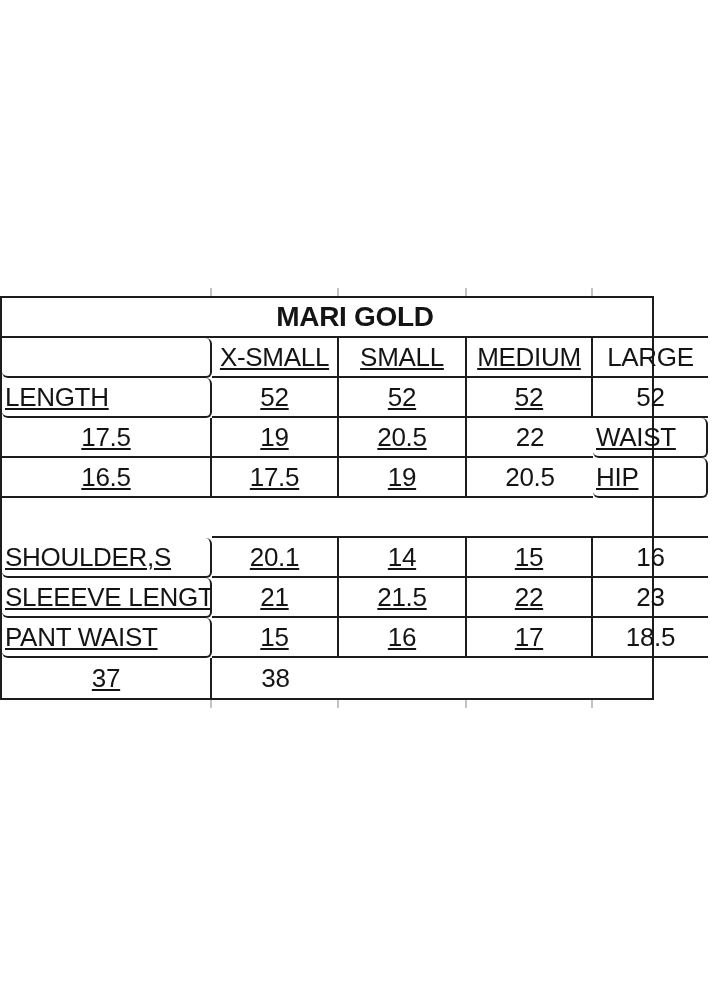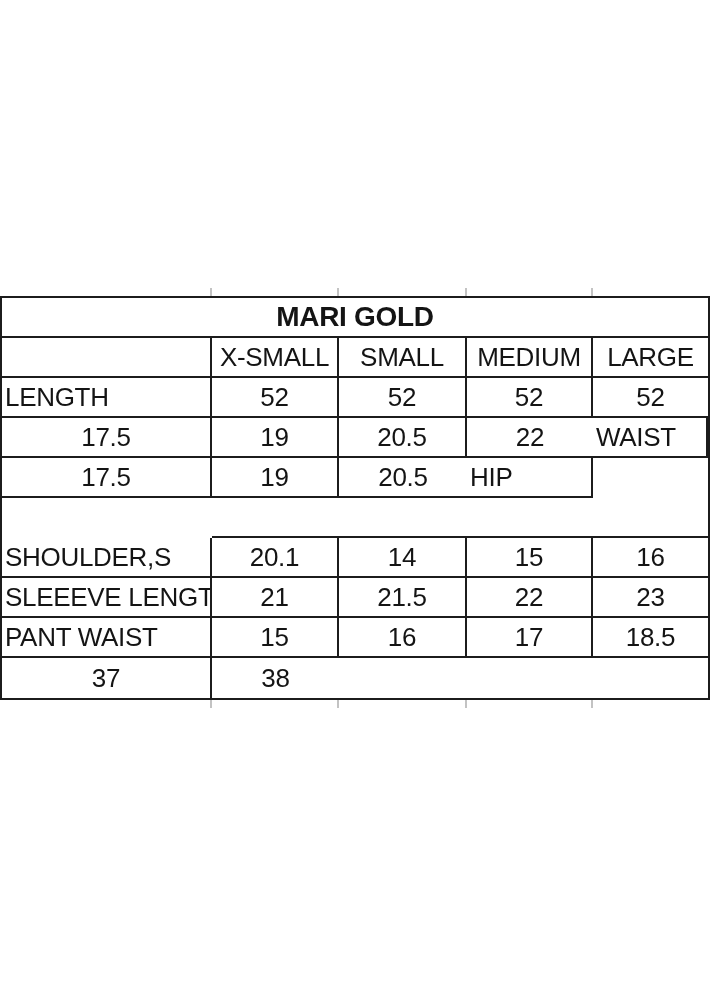--- a/index.html
+++ b/index.html
@@ -17,54 +17,55 @@
   .sheet {
     position: absolute;
     left: 0; top: 0;
     width: 720px; height: 1002px;
     background: #ffffff;
   }
   .size-table {
     position: absolute;
     left: 0;
     top: 296px;
-    width: 710px;
+    width: 654px;
     height: 404px;
     box-sizing: border-box;
     border: 2px solid #1c1c1c;
     display: grid;
     grid-template-columns: 210px 127px 128px 126px 115px;
     grid-template-rows: repeat(10, 40px);
     color: #141414;
     font-size: 26px;
     letter-spacing: -0.3px;
     background: #ffffff;
   }
   .cell {
     display: flex;
     align-items: center;
     box-sizing: border-box;
     white-space: nowrap;
     overflow: hidden;
   }
-  .br { border-right: 2px solid #1c1c1c; }
+  .br { border-right: 2px solid #1c1c1c; text-decoration: underline; }
   .bb { border-bottom: 2px solid #1c1c1c; }
   .title-cell {
     grid-column: 1 / -1;
     justify-content: center;
     font-weight: bold;
     font-size: 28px;
   }
   .head-cell, .val-cell {
     justify-content: center;
     text-align: center;
   }
   .label-cell {
     justify-content: flex-start;
     padding-left: 3px;
+    border-radius: 6px;
   }
   .merged-empty {
     grid-column: 2 / -1;
   }
   .tick {
     position: absolute;
     width: 2px;
     height: 8px;
     background: #c3c3c3;
   }
@@ -94,20 +95,21 @@
     <div class="cell val-cell br bb">52</div>
     <div class="cell val-cell br bb">52</div>
     <div class="cell val-cell bb">52</div>
 
     <div class="cell val-cell br bb">17.5</div>
     <div class="cell val-cell br bb">19</div>
     <div class="cell val-cell br bb">20.5</div>
     <div class="cell val-cell bb">22</div>
 
     <div class="cell label-cell br bb">WAIST</div>
+    <div class="cell val-cell br bb">16.5</div>
     <div class="cell val-cell br bb">17.5</div>
     <div class="cell val-cell br bb">19</div>
     <div class="cell val-cell bb">20.5</div>
 
     <div class="cell label-cell br bb">HIP</div>
     <div class="cell val-cell bb merged-empty"></div>
 
     <div class="cell label-cell br bb">SHOULDER,S</div>
     <div class="cell val-cell br bb">20.1</div>
     <div class="cell val-cell br bb">14</div>

